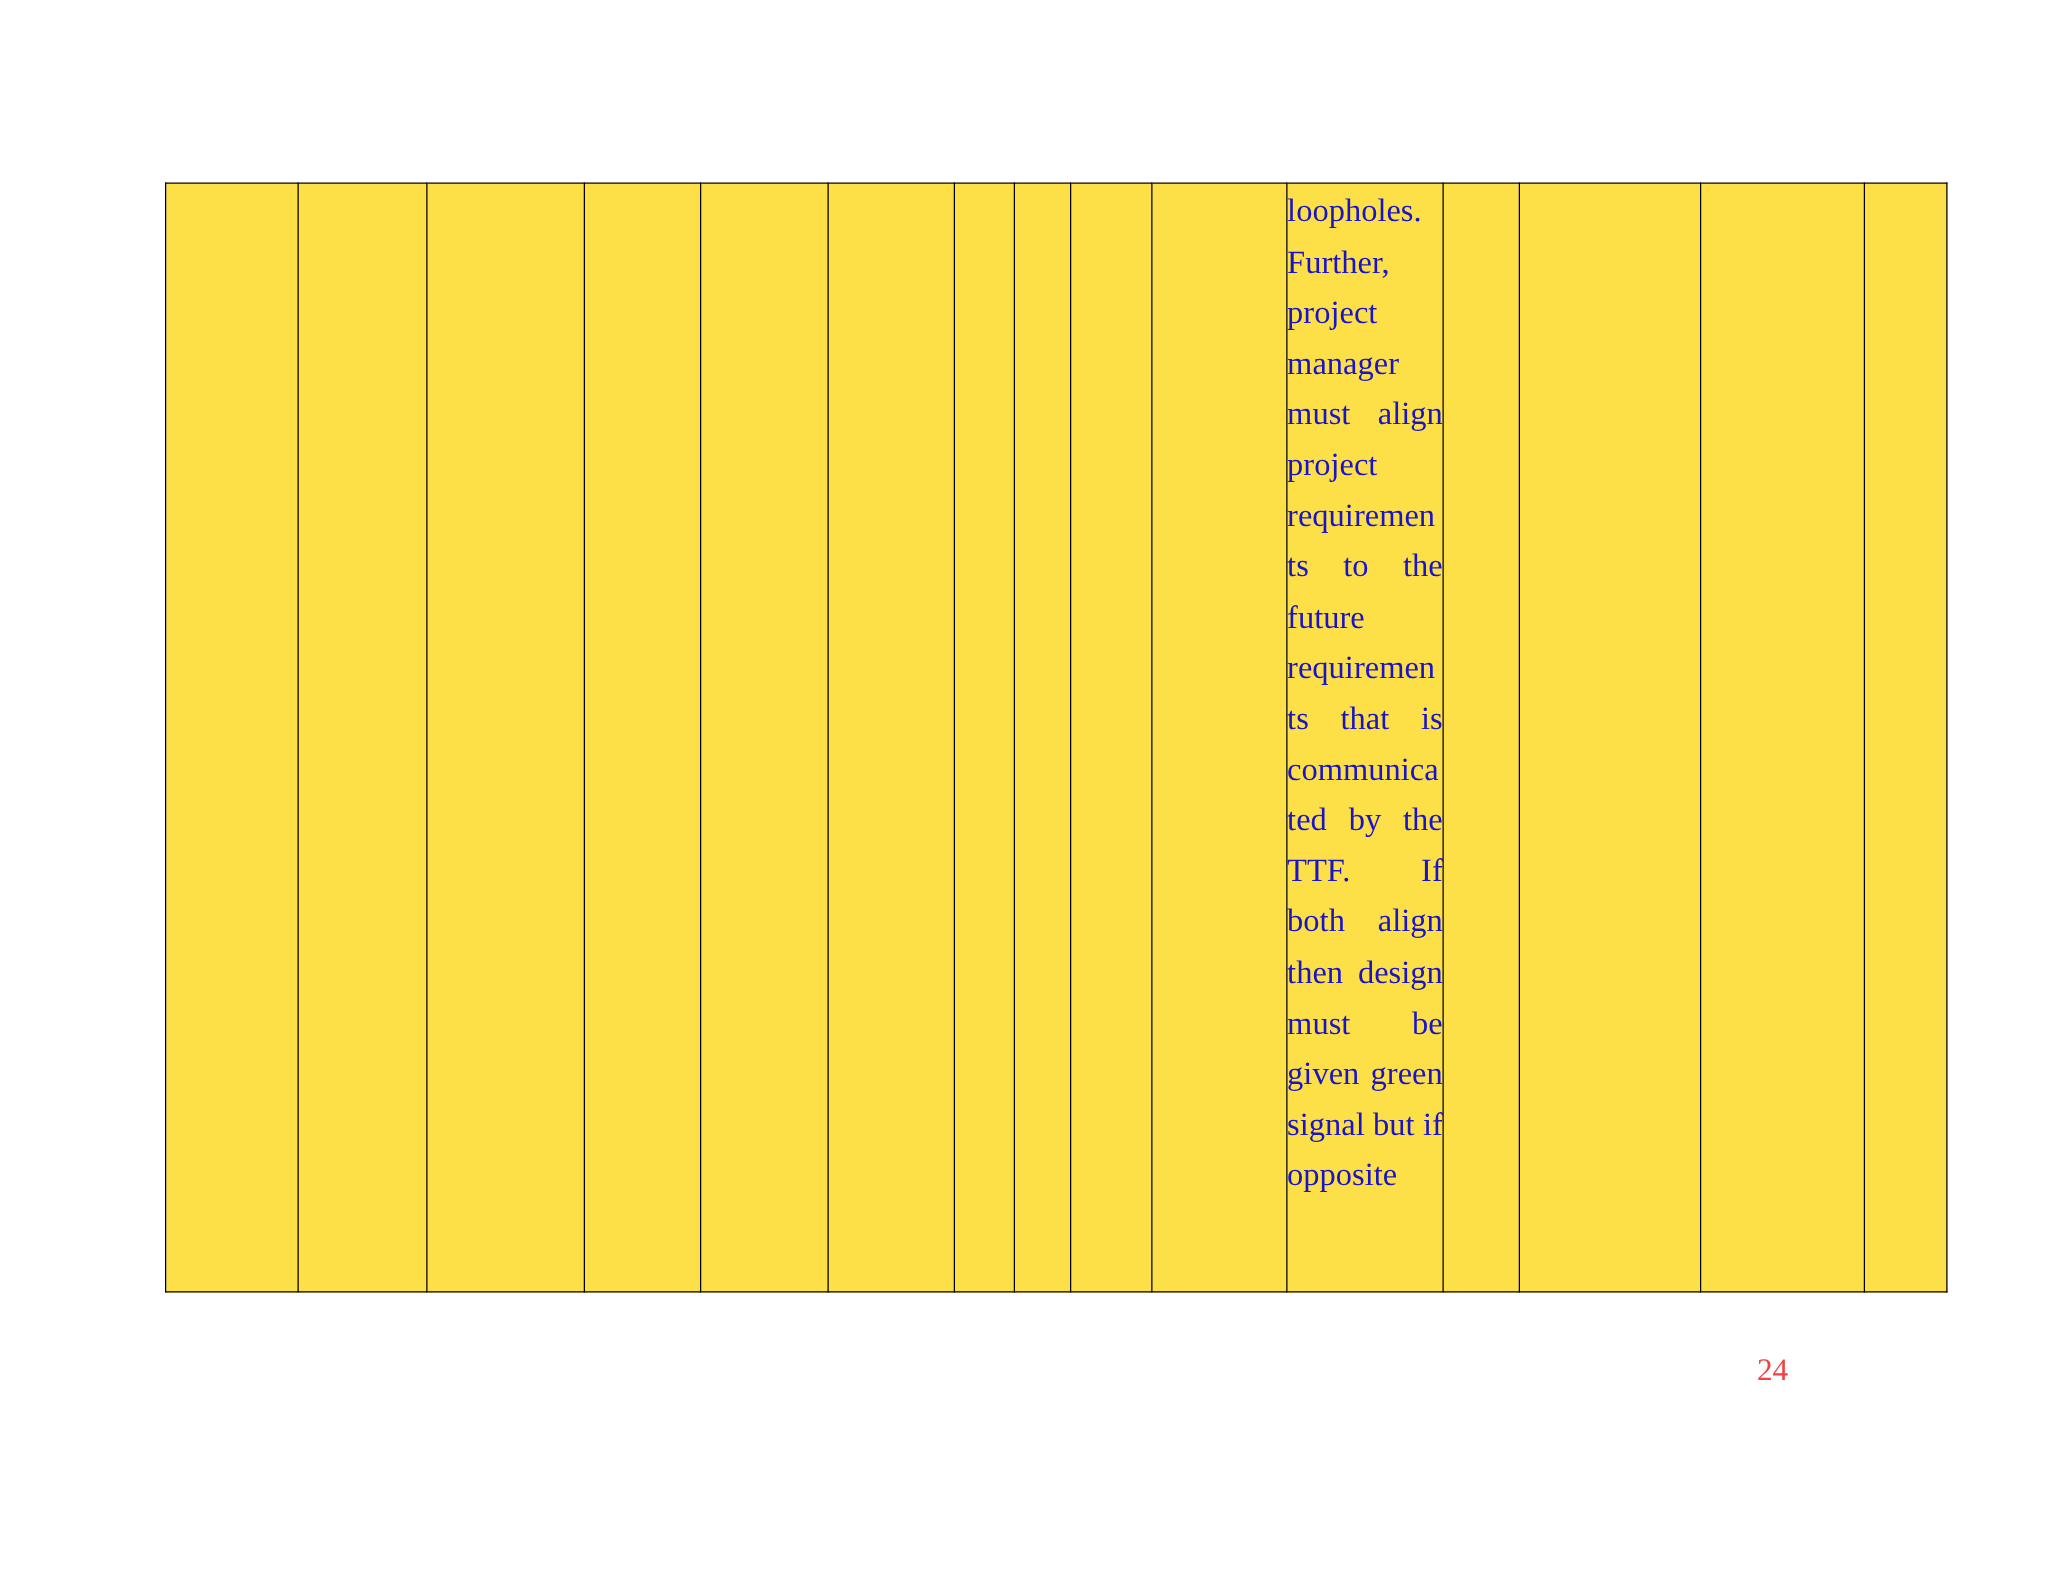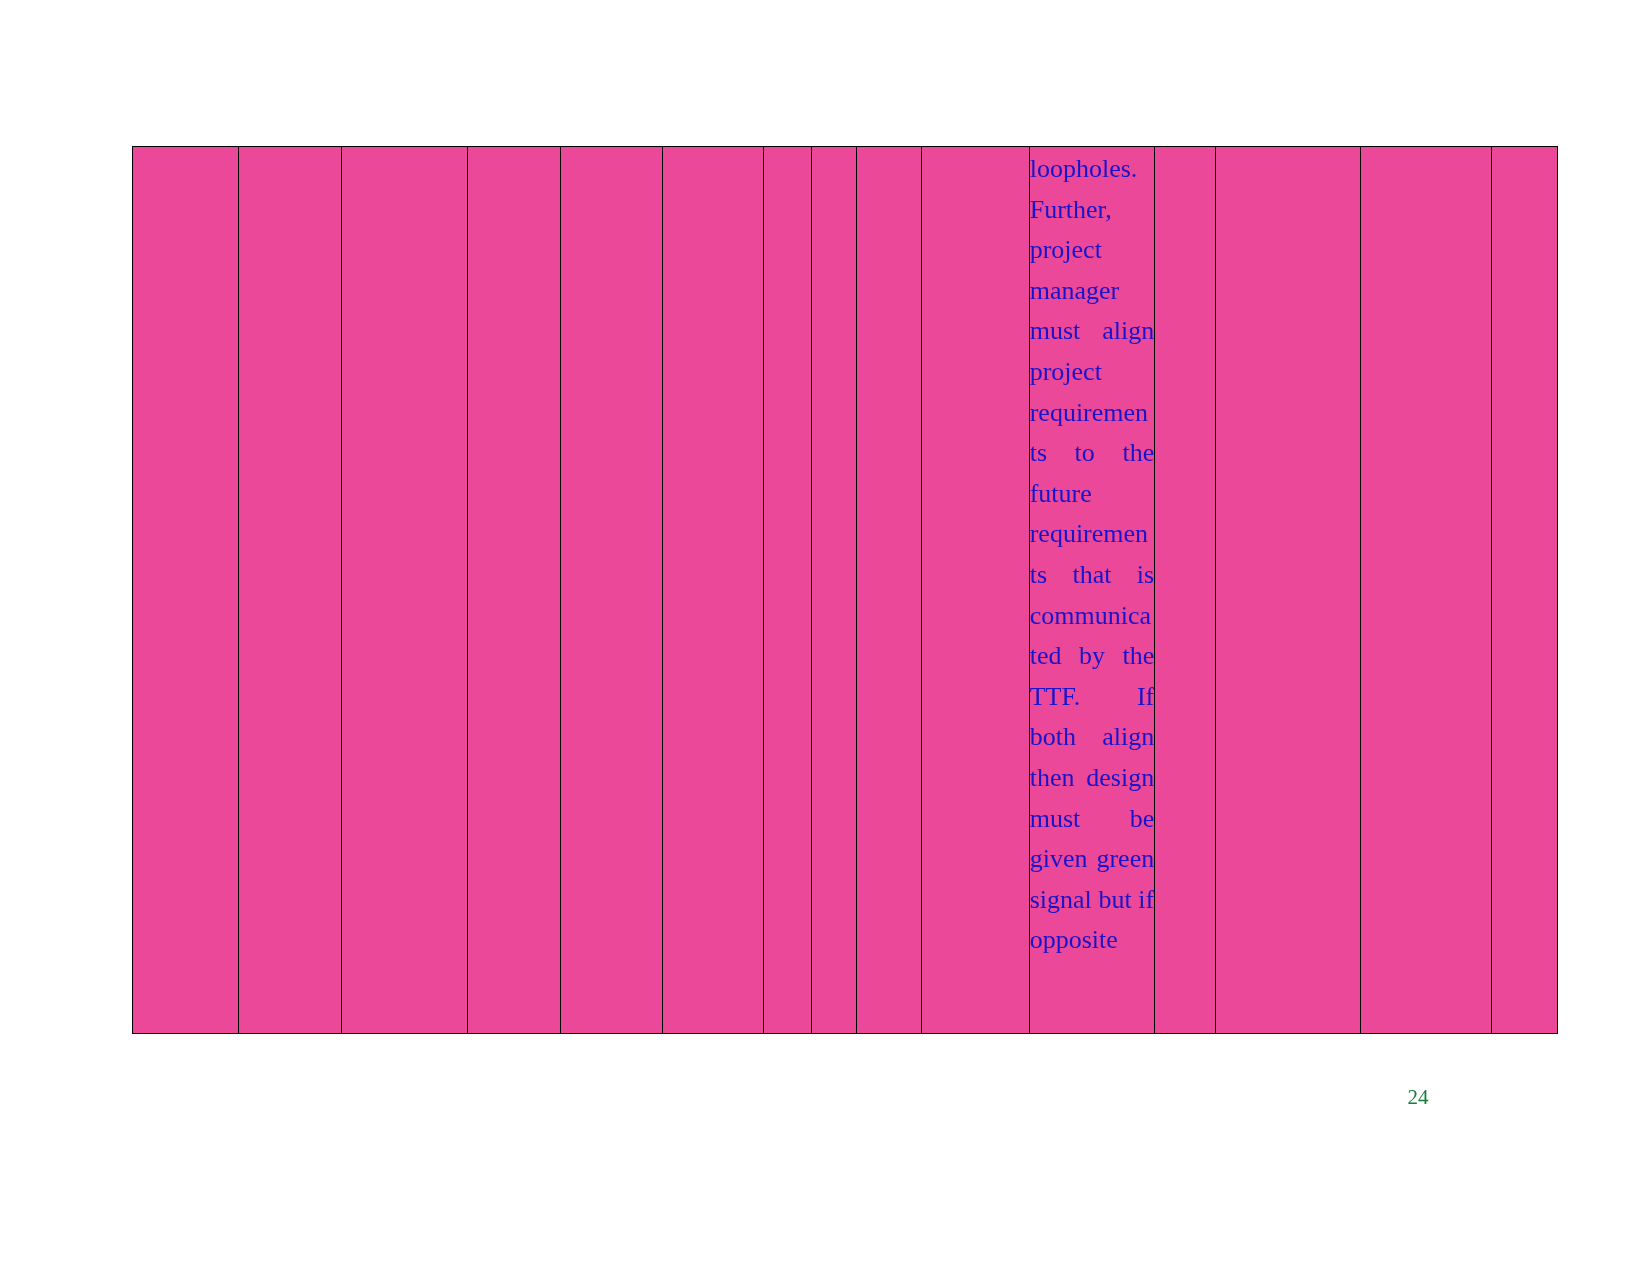--- a/index.html
+++ b/index.html
@@ -32,21 +32,21 @@
     top: 146px;
     width: 1426px;
     height: 888px;
     border-collapse: collapse;
     table-layout: fixed;
   }
   #doc-table td {
     border: 1px solid #000000;
     padding: 0;
     vertical-align: top;
-    background: #ec4899;
+    background: #fde047;
   }
 
   
   td.text-cell {
     padding: 0 6px 0 6px;
   }
 
   .cell-par {
     margin: 0;
     color: #1a14c8;
@@ -66,23 +66,23 @@
     width: 100%;
   }
 
   
   #page-number {
     position: absolute;
     left: 1388px;
     top: 1081px;
     width: 60px;
     text-align: center;
-    color: #15803d;
+    color: #ef4444;
     font-family: "Liberation Serif", "DejaVu Serif", serif;
-    font-size: 21px;
+    font-size: 25px;
     line-height: 32px;
   }
 </style>
 </head>
 <body>
 
 <div id="page">
 
   <table id="doc-table">
     <colgroup>

